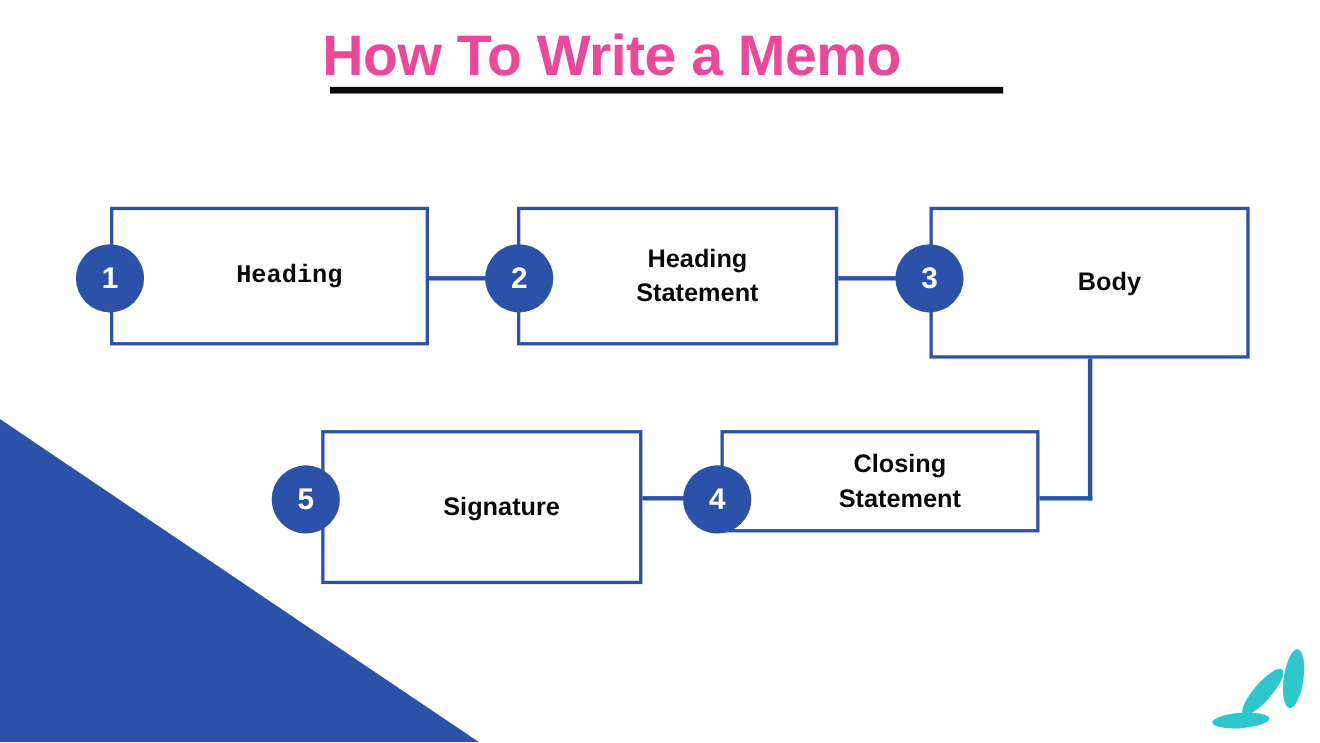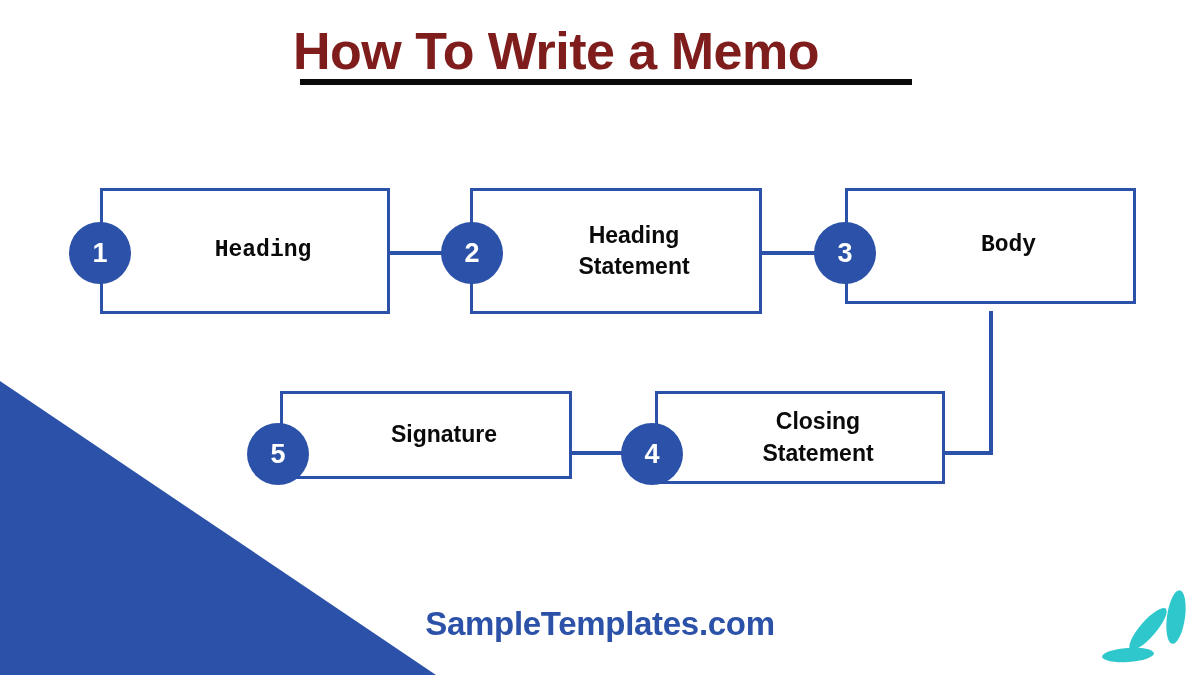--- a/index.html
+++ b/index.html
@@ -29,21 +29,21 @@
 
   
   .page-title {
     position: absolute;
     left: 0;
     top: 24px;
     width: 1112px;
     text-align: center;
     font-size: 52px;
     font-weight: bold;
-    color: #7f1d1d;
+    color: #ec4899;
     letter-spacing: -0.5px;
     line-height: 1.05;
   }
   .title-rule {
     position: absolute;
     left: 300px;
     top: 79px;
     width: 612px;
     height: 6px;
     background: #0a0a0a;
@@ -63,22 +63,22 @@
     font-size: 23px;
     font-weight: bold;
     line-height: 1.35;
     padding: 4px 10px 4px 46px;
     z-index: 3;
   }
   .flow-box .box-label { display: block; }
 
   .box-1 { left: 100px; top: 188px; width: 290px; height: 126px; font-family: Liberation Mono, monospace; }
   .box-2 { left: 470px; top: 188px; width: 292px; height: 126px; }
-  .box-3 { left: 845px; top: 188px; width: 291px; height: 116px; font-family: Liberation Mono, monospace; }
-  .box-5 { left: 280px; top: 391px; width: 292px; height: 88px; }
+  .box-3 { left: 845px; top: 188px; width: 291px; height: 138px; }
+  .box-5 { left: 292px; top: 391px; width: 292px; height: 140px; }
   .box-4 { left: 655px; top: 391px; width: 290px; height: 93px; }
 
   
   .step-circle {
     position: absolute;
     width: 62px;
     height: 62px;
     border-radius: 50%;
     background: #2B52A8;
     color: #ffffff;
@@ -179,21 +179,20 @@
   <div class="flow-box box-4">
     <span>
       <span class="box-label">Closing</span>
       <span class="box-label">Statement</span>
     </span>
   </div>
   <div class="step-circle circle-4">
     <span>4</span>
   </div>
 
-  <div class="brand">SampleTemplates.com</div>
 
   <svg class="leaf-mark" viewBox="0 0 110 90">
     <ellipse cx="86" cy="32" rx="9" ry="27" fill="#2EC8CC" transform="rotate(8 86 32)"></ellipse>
     <ellipse cx="58" cy="44" rx="8" ry="27" fill="#2EC8CC" transform="rotate(41 58 44)"></ellipse>
     <ellipse cx="38" cy="70" rx="26" ry="7" fill="#2EC8CC" transform="rotate(-4 38 70)"></ellipse>
   </svg>
 
 </div>
 
 </body></html>

